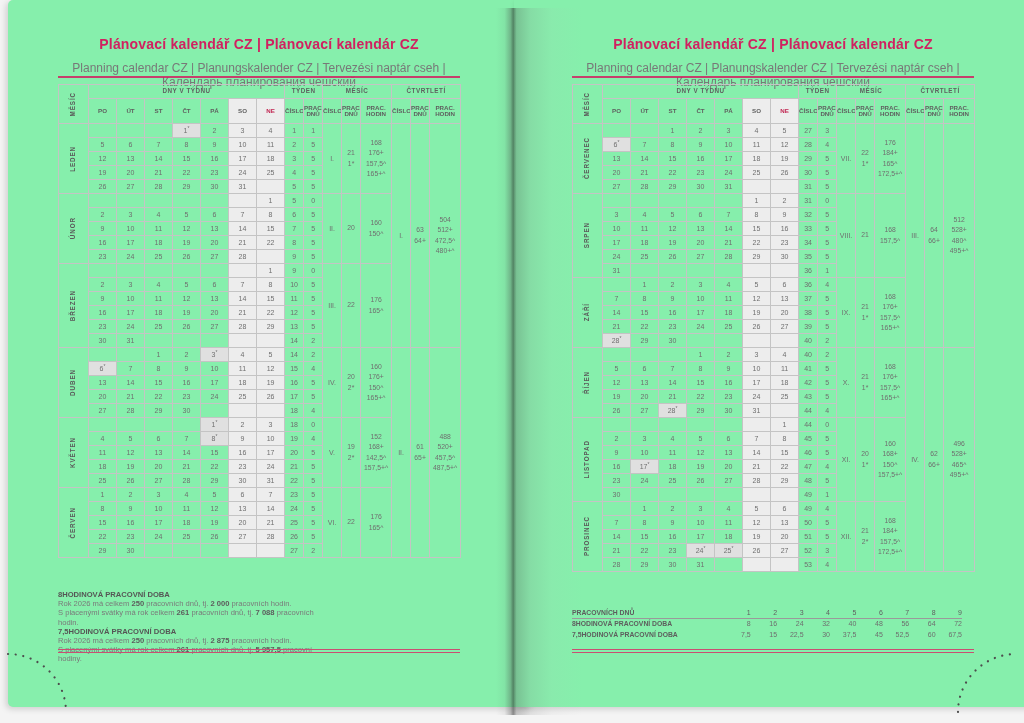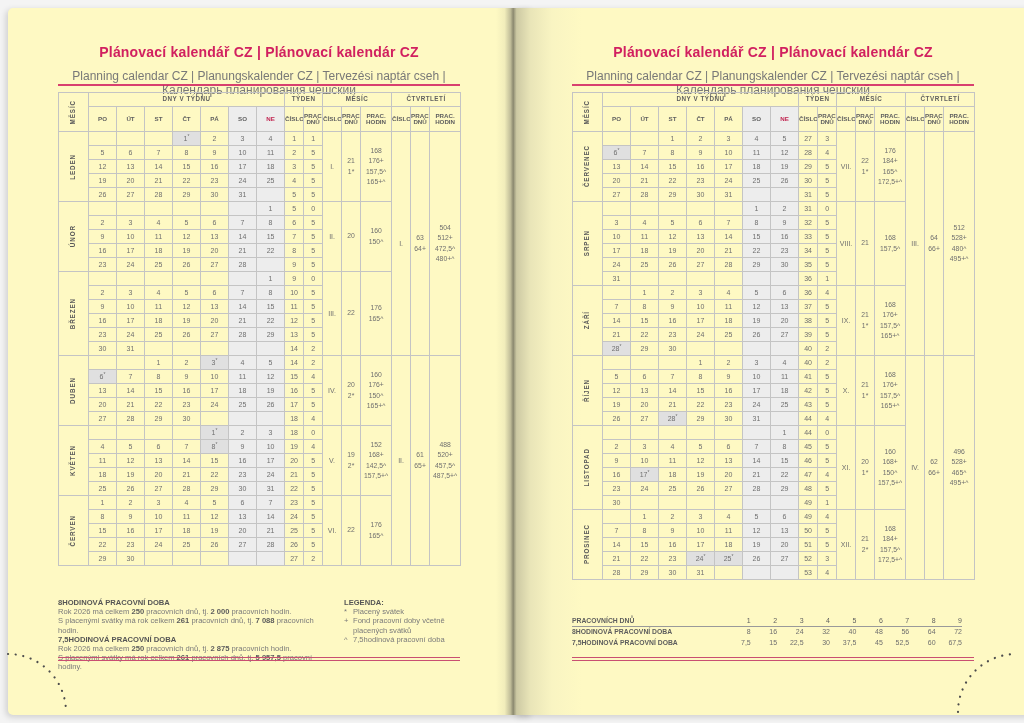--- a/index.html
+++ b/index.html
@@ -1,19 +1,19 @@
 <!DOCTYPE html>
 <html style="--accent: #d12060; --date-red: #c22753; --rule: #c94f72;"><head>
 <meta charset="utf-8">
 <style>
   *{margin:0;padding:0;box-sizing:border-box}
   html,body{width:1024px;height:723px}
   body{background:#e9e9e9;font-family:"Liberation Sans",sans-serif;position:relative;overflow:hidden}
   .book{position:absolute;inset:0;background:#f4f4f4}
-  .page{position:absolute;top:8px;height:707px;width:524px;background:#fef9c3}
+  .page{position:absolute;top:0;height:707px;width:524px;background:#86efac}
   .page.left{left:8px;--ox:50px;border-radius:5px 0 0 5px;box-shadow:-2px 2px 6px rgba(0,0,0,.16)}
   .page.right{left:514px;--ox:58px;border-radius:0 5px 5px 0;box-shadow:2px 2px 6px rgba(0,0,0,.16)}
   .spine{position:absolute;left:496px;top:8px;width:86px;height:707px;z-index:4;pointer-events:none;
     background:linear-gradient(90deg, rgba(80,80,80,0) 0%, rgba(80,80,80,.07) 10%, rgba(70,70,70,.34) 17%,
       rgba(40,40,40,.52) 20%, rgba(90,90,90,.30) 24%, rgba(130,130,130,.17) 40%,
       rgba(180,180,180,.07) 65%, rgba(255,255,255,0) 100%)}
   .title{position:absolute;top:36px;left:var(--ox);width:402px;text-align:center;
     font-size:14px;font-weight:bold;color:var(--accent);letter-spacing:.2px}
   .subtitle{position:absolute;top:61px;left:var(--ox);width:402px;text-align:center;font-size:12px;color:#787878}
   .toprule{position:absolute;top:76px;left:var(--ox);width:402px;height:2px;background:var(--accent);opacity:.85}
@@ -553,37 +553,20 @@
       </table>
     <div class="footer-left">
       <div class="ft-main" id="ft-main">
           <div class="hd">8HODINOVÁ PRACOVNÍ DOBA</div>
           <div>Rok 2026 má celkem <b>250</b> pracovních dnů, tj. <b>2 000</b> pracovních hodin.</div>
           <div>S placenými svátky má rok celkem <b>261</b> pracovních dnů, tj. <b>7 088</b> pracovních hodin.</div>
           <div class="hd">7,5HODINOVÁ PRACOVNÍ DOBA</div>
           <div>Rok 2026 má celkem <b>250</b> pracovních dnů, tj. <b>2 875</b> pracovních hodin.</div>
           <div>S placenými svátky má rok celkem <b>261</b> pracovních dnů, tj. <b>5 957,5</b> pracovní hodiny.</div>
         </div>
-      <div class="legend">
-        <div class="legend-title">LEGENDA:</div>
-        <div id="legend-items">
-            <div class="legend-item">
-              <span class="sym">*</span>
-              <span>Placený svátek</span>
-            </div>
-            <div class="legend-item">
-              <span class="sym">+</span>
-              <span>Fond pracovní doby včetně placených svátků</span>
-            </div>
-            <div class="legend-item">
-              <span class="sym">^</span>
-              <span>7,5hodinová pracovní doba</span>
-            </div>
-          </div>
-      </div>
     </div>
     <div class="dblrule"></div>
   </section>
 
   <section class="page right">
     <h1 class="title">Plánovací kalendář CZ | Plánovací kalendár CZ</h1>
     <p class="subtitle">Planning calendar CZ | Planungskalender CZ | Tervezési naptár cseh | Календарь планирования чешский</p>
     <div class="toprule"></div>
     <table class="cal" id="cal-right">
         <colgroup>

